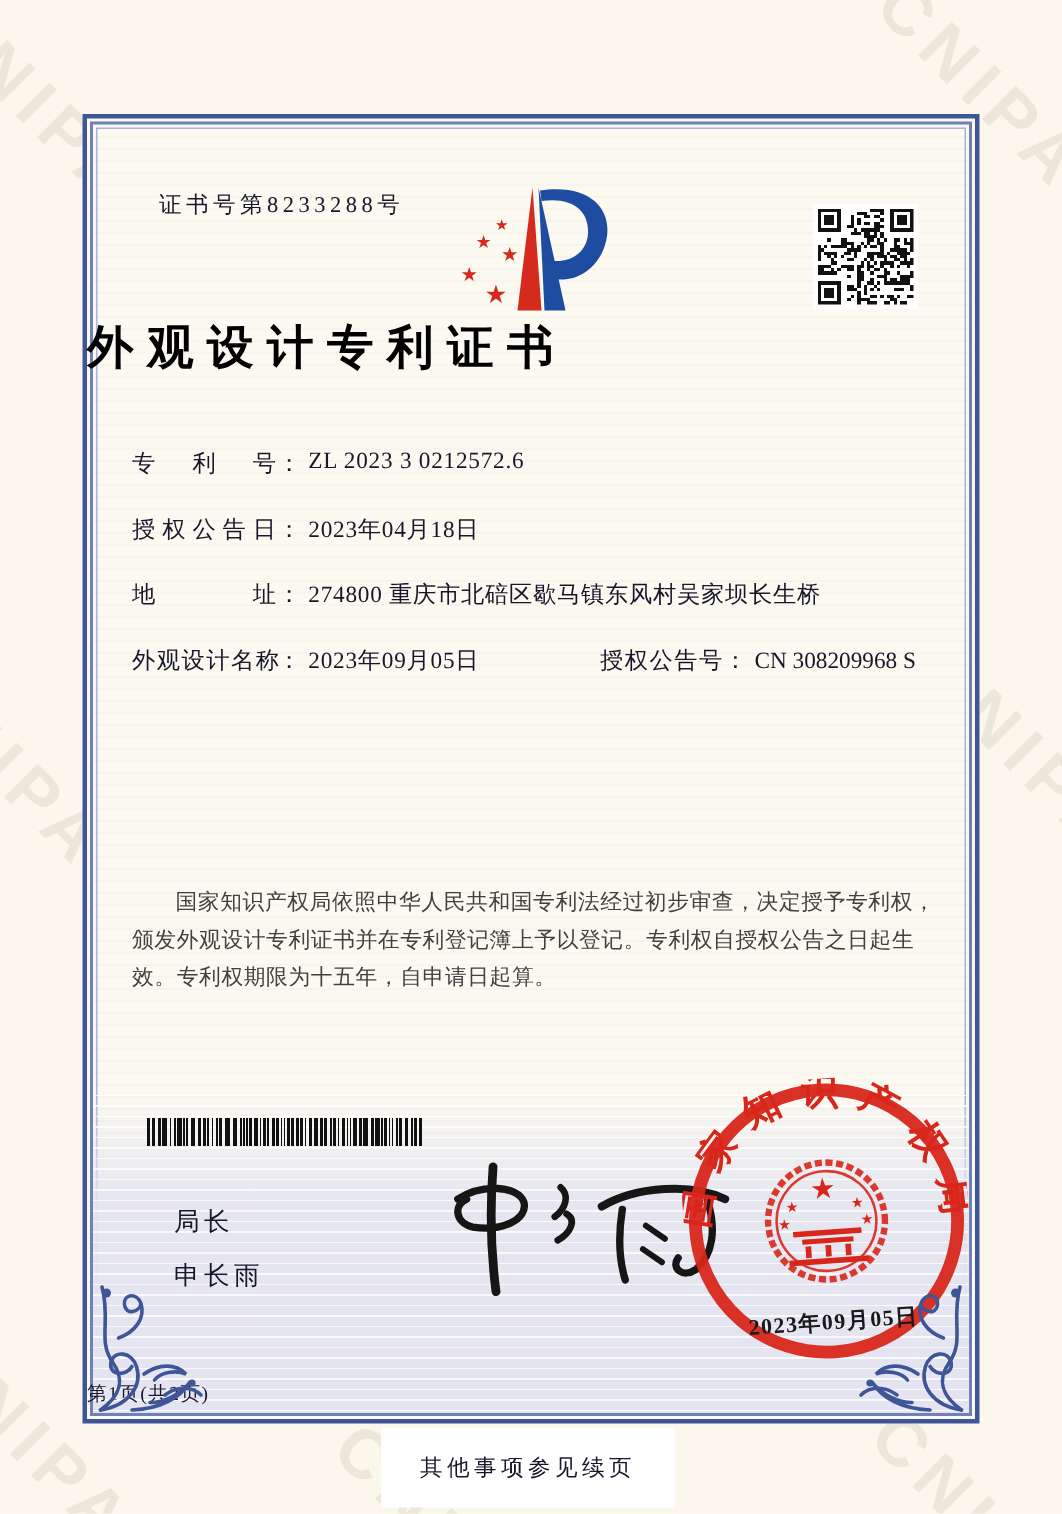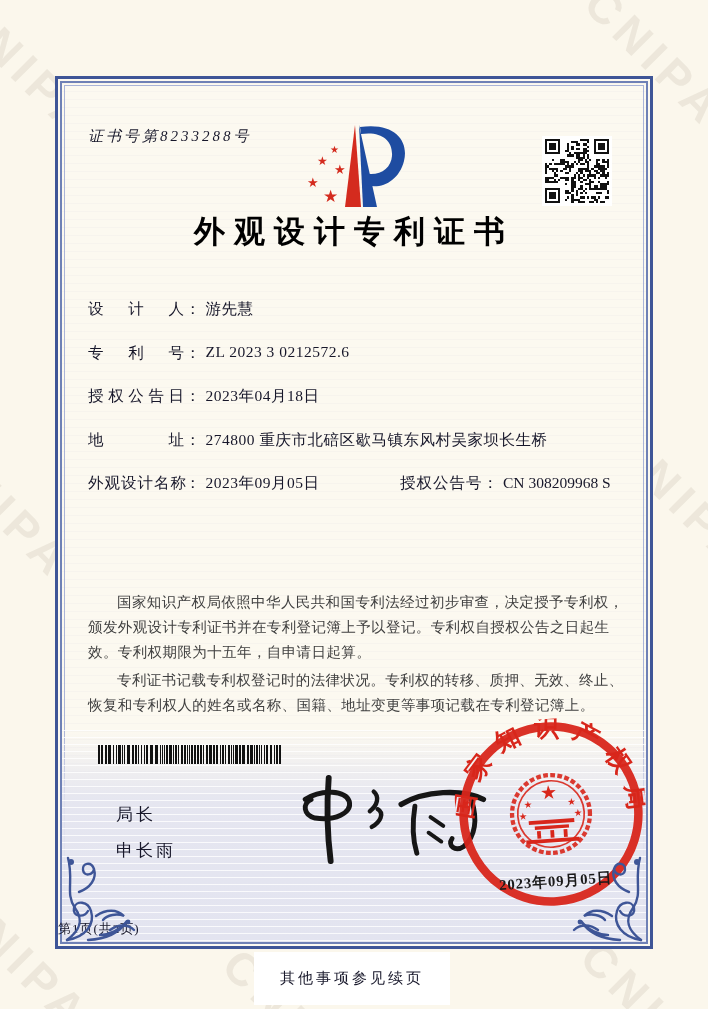--- a/index.html
+++ b/index.html
@@ -30,25 +30,25 @@
     background:repeating-linear-gradient(to bottom,rgba(150,155,190,0.05) 0 1px,rgba(0,0,0,0) 1px 8px);
   }
   .waves{
     position:absolute;left:4px;right:4px;bottom:4px;height:212px;pointer-events:none;
     background:
       repeating-linear-gradient(to bottom,rgba(255,255,255,0.8) 0 1px,rgba(255,255,255,0) 1px 7px),
       linear-gradient(to bottom,rgba(227,228,240,0) 0,rgba(227,228,240,0.9) 70px,#e3e4f0 100%);
   }
   .content{position:absolute;inset:0;z-index:2;}
   
-  .cert-no{position:absolute;left:30px;top:48px;font-size:15px;letter-spacing:3px;font-style:italic;}
+  .cert-no{position:absolute;left:48px;top:48px;font-size:15px;letter-spacing:3px;}
   .logo{position:absolute;left:245px;top:40px;width:105px;height:94px;}
   .qr{position:absolute;left:484px;top:57px;width:70px;height:70px;background:#fff;padding:3px;box-sizing:border-box;}
   .title{
-    position:absolute;left:0;top:132px;width:100%;text-align:center;
+    position:absolute;left:0;top:132px;width:100%;text-align:left;
     font-size:31px;font-weight:bold;letter-spacing:9px;color:#000;
   }
   
   .fields{position:absolute;left:30px;top:220px;right:26px;}
   .frow{height:43.6px;position:relative;font-size:15.5px;white-space:nowrap;}
   .flabel{
     display:inline-block;width:97px;vertical-align:top;
     text-align:justify;text-align-last:justify;letter-spacing:1px;
   }
   .fcolon{display:inline-block;vertical-align:top;}
@@ -141,42 +141,38 @@
 
     <svg class="qr" viewBox="0 0 29 29" shape-rendering="crispEdges">
       <path id="qr-finders" fill="#111" fill-rule="evenodd" d="M0 0h7v7h-7z M1 1h5v5h-5z M2 2h3v3h-3zM22 0h7v7h-7z M23 1h5v5h-5z M24 2h3v3h-3zM0 22h7v7h-7z M1 23h5v5h-5z M2 24h3v3h-3z"></path>
       <path id="qr-path" fill="#111" d="M16 0h1v1h-1zM17 0h1v1h-1zM18 0h1v1h-1zM19 0h1v1h-1zM12 1h1v1h-1zM13 1h1v1h-1zM14 1h1v1h-1zM19 1h1v1h-1zM10 2h1v1h-1zM14 2h1v1h-1zM15 2h1v1h-1zM17 2h1v1h-1zM18 2h1v1h-1zM10 3h1v1h-1zM12 3h1v1h-1zM19 3h1v1h-1zM10 4h1v1h-1zM12 4h1v1h-1zM14 4h1v1h-1zM15 4h1v1h-1zM17 4h1v1h-1zM18 4h1v1h-1zM9 5h1v1h-1zM10 5h1v1h-1zM17 5h1v1h-1zM18 5h1v1h-1zM19 5h1v1h-1zM11 6h1v1h-1zM13 6h1v1h-1zM14 6h1v1h-1zM15 6h1v1h-1zM16 6h1v1h-1zM17 6h1v1h-1zM18 6h1v1h-1zM10 7h1v1h-1zM11 7h1v1h-1zM12 7h1v1h-1zM14 7h1v1h-1zM15 7h1v1h-1zM17 7h1v1h-1zM19 7h1v1h-1zM14 8h1v1h-1zM15 8h1v1h-1zM16 8h1v1h-1zM17 8h1v1h-1zM19 8h1v1h-1zM3 9h1v1h-1zM7 9h1v1h-1zM8 9h1v1h-1zM15 9h1v1h-1zM16 9h1v1h-1zM18 9h1v1h-1zM20 9h1v1h-1zM23 9h1v1h-1zM24 9h1v1h-1zM26 9h1v1h-1zM28 9h1v1h-1zM7 10h1v1h-1zM8 10h1v1h-1zM9 10h1v1h-1zM10 10h1v1h-1zM13 10h1v1h-1zM15 10h1v1h-1zM18 10h1v1h-1zM19 10h1v1h-1zM23 10h1v1h-1zM26 10h1v1h-1zM27 10h1v1h-1zM28 10h1v1h-1zM0 11h1v1h-1zM2 11h1v1h-1zM4 11h1v1h-1zM5 11h1v1h-1zM6 11h1v1h-1zM7 11h1v1h-1zM8 11h1v1h-1zM10 11h1v1h-1zM12 11h1v1h-1zM14 11h1v1h-1zM16 11h1v1h-1zM17 11h1v1h-1zM19 11h1v1h-1zM23 11h1v1h-1zM24 11h1v1h-1zM28 11h1v1h-1zM0 12h1v1h-1zM1 12h1v1h-1zM9 12h1v1h-1zM10 12h1v1h-1zM11 12h1v1h-1zM12 12h1v1h-1zM19 12h1v1h-1zM22 12h1v1h-1zM23 12h1v1h-1zM24 12h1v1h-1zM25 12h1v1h-1zM26 12h1v1h-1zM28 12h1v1h-1zM0 13h1v1h-1zM2 13h1v1h-1zM3 13h1v1h-1zM4 13h1v1h-1zM5 13h1v1h-1zM8 13h1v1h-1zM9 13h1v1h-1zM11 13h1v1h-1zM15 13h1v1h-1zM16 13h1v1h-1zM17 13h1v1h-1zM18 13h1v1h-1zM19 13h1v1h-1zM21 13h1v1h-1zM24 13h1v1h-1zM25 13h1v1h-1zM26 13h1v1h-1zM27 13h1v1h-1zM0 14h1v1h-1zM3 14h1v1h-1zM5 14h1v1h-1zM7 14h1v1h-1zM11 14h1v1h-1zM15 14h1v1h-1zM16 14h1v1h-1zM18 14h1v1h-1zM19 14h1v1h-1zM20 14h1v1h-1zM22 14h1v1h-1zM23 14h1v1h-1zM25 14h1v1h-1zM26 14h1v1h-1zM0 15h1v1h-1zM4 15h1v1h-1zM9 15h1v1h-1zM10 15h1v1h-1zM14 15h1v1h-1zM16 15h1v1h-1zM20 15h1v1h-1zM23 15h1v1h-1zM24 15h1v1h-1zM26 15h1v1h-1zM28 15h1v1h-1zM4 16h1v1h-1zM5 16h1v1h-1zM13 16h1v1h-1zM15 16h1v1h-1zM17 16h1v1h-1zM19 16h1v1h-1zM20 16h1v1h-1zM21 16h1v1h-1zM22 16h1v1h-1zM25 16h1v1h-1zM26 16h1v1h-1zM27 16h1v1h-1zM28 16h1v1h-1zM0 17h1v1h-1zM1 17h1v1h-1zM2 17h1v1h-1zM3 17h1v1h-1zM7 17h1v1h-1zM8 17h1v1h-1zM9 17h1v1h-1zM10 17h1v1h-1zM12 17h1v1h-1zM13 17h1v1h-1zM15 17h1v1h-1zM16 17h1v1h-1zM19 17h1v1h-1zM22 17h1v1h-1zM24 17h1v1h-1zM27 17h1v1h-1zM0 18h1v1h-1zM1 18h1v1h-1zM4 18h1v1h-1zM6 18h1v1h-1zM9 18h1v1h-1zM10 18h1v1h-1zM12 18h1v1h-1zM15 18h1v1h-1zM17 18h1v1h-1zM18 18h1v1h-1zM20 18h1v1h-1zM0 19h1v1h-1zM1 19h1v1h-1zM2 19h1v1h-1zM3 19h1v1h-1zM4 19h1v1h-1zM5 19h1v1h-1zM12 19h1v1h-1zM13 19h1v1h-1zM16 19h1v1h-1zM20 19h1v1h-1zM21 19h1v1h-1zM24 19h1v1h-1zM28 19h1v1h-1zM9 20h1v1h-1zM12 20h1v1h-1zM13 20h1v1h-1zM18 20h1v1h-1zM19 20h1v1h-1zM20 20h1v1h-1zM25 20h1v1h-1zM26 20h1v1h-1zM27 20h1v1h-1zM28 20h1v1h-1zM12 21h1v1h-1zM13 21h1v1h-1zM16 21h1v1h-1zM20 21h1v1h-1zM22 21h1v1h-1zM23 21h1v1h-1zM25 21h1v1h-1zM26 21h1v1h-1zM27 21h1v1h-1zM12 22h1v1h-1zM15 22h1v1h-1zM16 22h1v1h-1zM18 22h1v1h-1zM20 22h1v1h-1zM21 22h1v1h-1zM22 22h1v1h-1zM23 22h1v1h-1zM24 22h1v1h-1zM25 22h1v1h-1zM26 22h1v1h-1zM27 22h1v1h-1zM9 23h1v1h-1zM10 23h1v1h-1zM12 23h1v1h-1zM14 23h1v1h-1zM17 23h1v1h-1zM28 23h1v1h-1zM9 24h1v1h-1zM10 24h1v1h-1zM11 24h1v1h-1zM14 24h1v1h-1zM16 24h1v1h-1zM18 24h1v1h-1zM23 24h1v1h-1zM24 24h1v1h-1zM25 24h1v1h-1zM28 24h1v1h-1zM12 25h1v1h-1zM14 25h1v1h-1zM10 26h1v1h-1zM12 26h1v1h-1zM16 26h1v1h-1zM17 26h1v1h-1zM19 26h1v1h-1zM21 26h1v1h-1zM22 26h1v1h-1zM24 26h1v1h-1zM27 26h1v1h-1zM28 26h1v1h-1zM9 27h1v1h-1zM12 27h1v1h-1zM13 27h1v1h-1zM14 27h1v1h-1zM15 27h1v1h-1zM22 27h1v1h-1zM23 27h1v1h-1zM12 28h1v1h-1zM15 28h1v1h-1zM16 28h1v1h-1zM17 28h1v1h-1zM20 28h1v1h-1zM21 28h1v1h-1zM23 28h1v1h-1zM25 28h1v1h-1zM26 28h1v1h-1z"></path>
     </svg>
 
     <div class="title">外观设计专利证书</div>
 
     <div class="fields">
       <div class="frow">
-        <span class="flabel">设计人</span><span class="fcolon">：</span><span class="fvalue">游先慧</span>
-      </div>
-      <div class="frow">
         <span class="flabel">专利号</span><span class="fcolon">：</span><span class="fvalue">ZL 2023 3 0212572.6</span>
       </div>
       <div class="frow">
         <span class="flabel">授权公告日</span><span class="fcolon">：</span><span class="fvalue">2023年04月18日</span>
       </div>
       <div class="frow">
         <span class="flabel">地址</span><span class="fcolon">：</span><span class="fvalue">274800 重庆市北碚区歇马镇东风村吴家坝长生桥</span>
       </div>
       <div class="frow">
         <span class="flabel">外观设计名称</span><span class="fcolon">：</span><span class="fvalue">2023年09月05日</span>
         <span class="pair2">
           <span style="letter-spacing:1px">授权公告号</span><span>：</span><span style="margin-left:5px">CN 308209968 S</span>
         </span>
       </div>
     </div>
 
     <div class="paras">
       <p class="para">国家知识产权局依照中华人民共和国专利法经过初步审查，决定授予专利权，颁发外观设计专利证书并在专利登记簿上予以登记。专利权自授权公告之日起生效。专利权期限为十五年，自申请日起算。</p>
-      <p class="para">专利证书记载专利权登记时的法律状况。专利权的转移、质押、无效、终止、恢复和专利权人的姓名或名称、国籍、地址变更等事项记载在专利登记簿上。</p>
     </div>
 
     <svg class="barcode" id="barcode-svg" viewBox="0 0 185 19" preserveAspectRatio="none" shape-rendering="crispEdges">
         <path d="M0 0h2v19h-2zM3 0h2v19h-2zM7 0h2v19h-2zM10 0h3v19h-3zM15 0h1v19h-1zM18 0h1v19h-1zM20 0h3v19h-3zM24 0h1v19h-1zM26 0h1v19h-1zM29 0h3v19h-3zM34 0h2v19h-2zM37 0h2v19h-2zM40 0h1v19h-1zM43 0h1v19h-1zM46 0h1v19h-1zM48 0h2v19h-2zM52 0h3v19h-3zM57 0h3v19h-3zM62 0h1v19h-1zM64 0h1v19h-1zM66 0h1v19h-1zM68 0h2v19h-2zM71 0h3v19h-3zM75 0h1v19h-1zM77 0h2v19h-2zM80 0h1v19h-1zM83 0h2v19h-2zM86 0h2v19h-2zM89 0h1v19h-1zM91 0h1v19h-1zM93 0h2v19h-2zM96 0h2v19h-2zM99 0h2v19h-2zM102 0h2v19h-2zM105 0h1v19h-1zM108 0h2v19h-2zM111 0h3v19h-3zM115 0h2v19h-2zM118 0h2v19h-2zM122 0h1v19h-1zM124 0h2v19h-2zM127 0h1v19h-1zM130 0h2v19h-2zM133 0h1v19h-1zM135 0h1v19h-1zM137 0h3v19h-3zM141 0h2v19h-2zM144 0h3v19h-3zM149 0h2v19h-2zM152 0h3v19h-3zM156 0h1v19h-1zM158 0h2v19h-2zM161 0h1v19h-1zM163 0h1v19h-1zM166 0h1v19h-1zM168 0h2v19h-2zM172 0h2v19h-2zM176 0h1v19h-1zM178 0h2v19h-2zM181 0h2v19h-2z" fill="#111"></path>
       </svg>
 
     <div class="signer-title">局长</div>
     <div class="signer-name">申长雨</div>
 
     <svg class="sig" viewBox="0 0 240 100">

